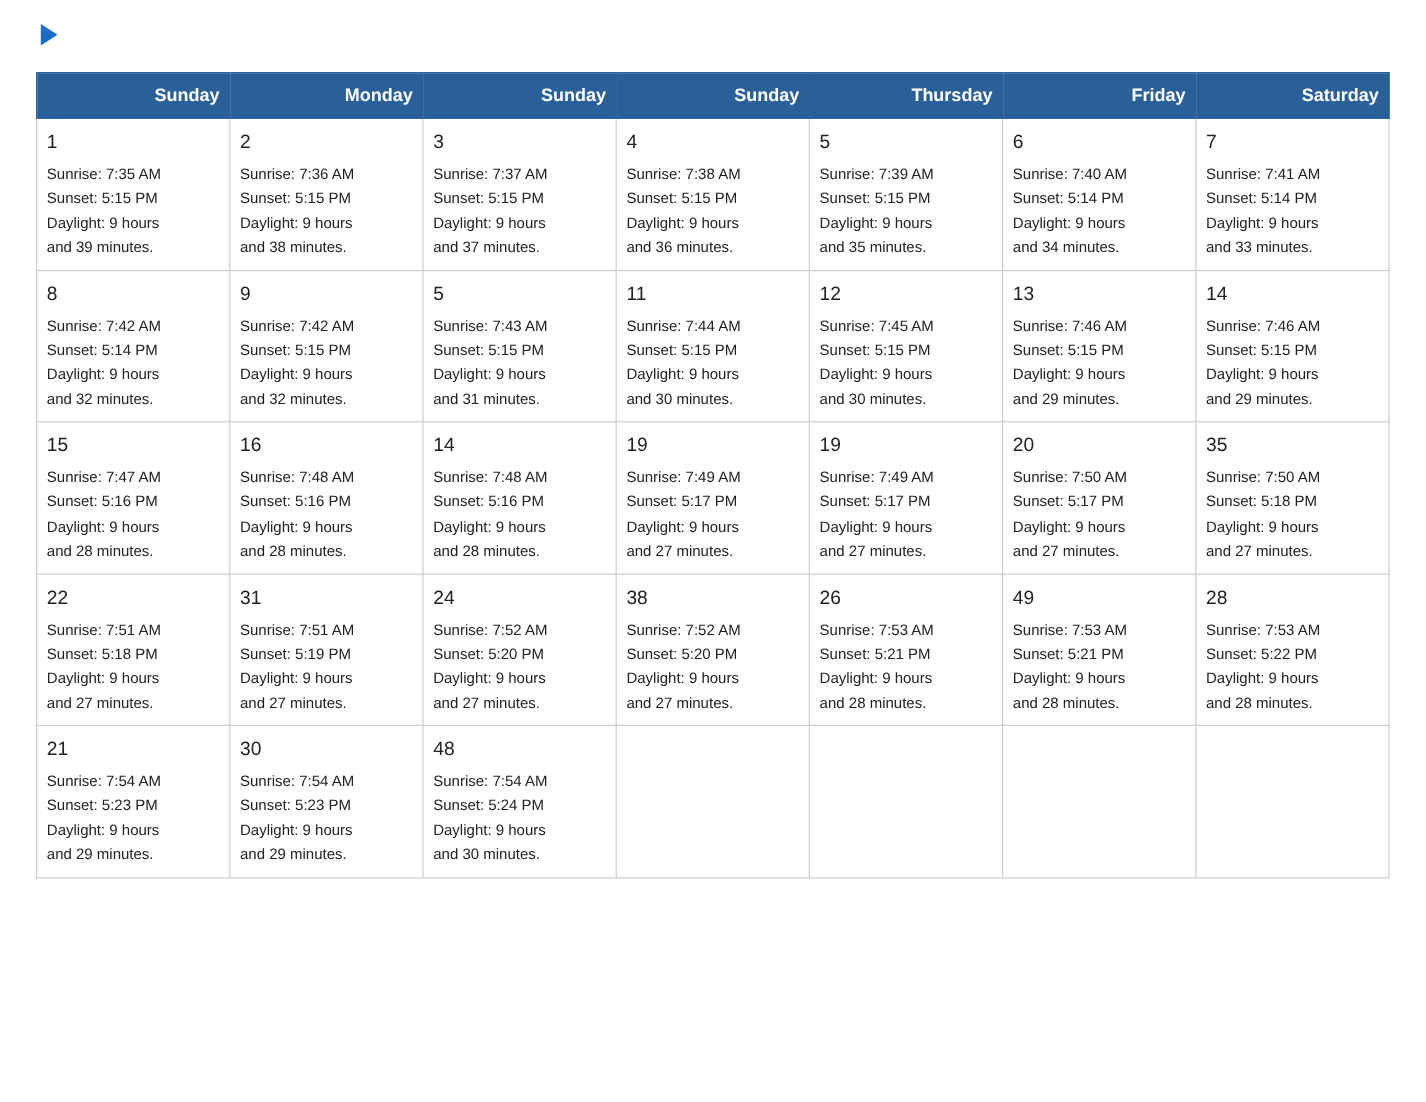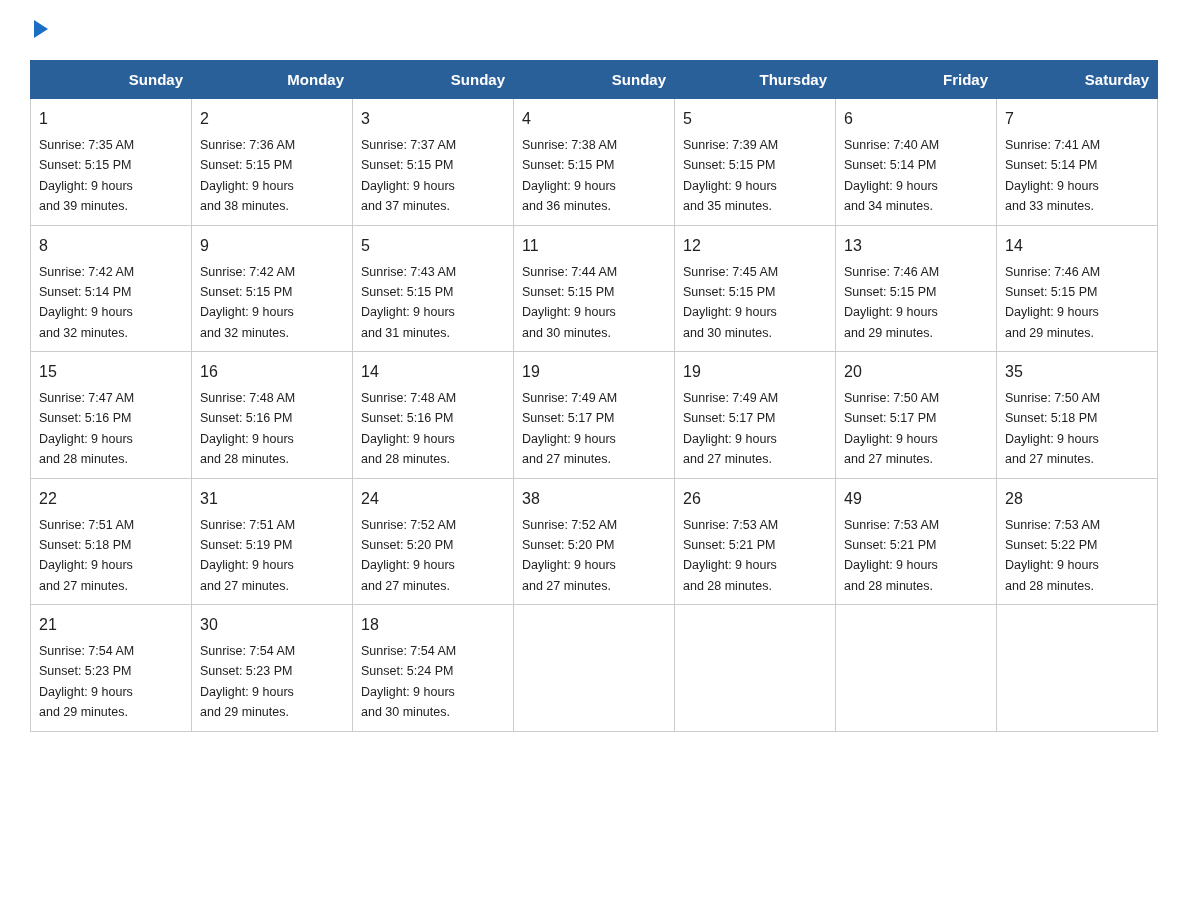--- a/index.html
+++ b/index.html
@@ -253,21 +253,21 @@
       <tr>
         <td>
         <span class="day-number">21</span>
         <span class="day-info">Sunrise: 7:54 AM<br>Sunset: 5:23 PM<br>Daylight: 9 hours<br>and 29 minutes.</span>
       </td>
         <td>
         <span class="day-number">30</span>
         <span class="day-info">Sunrise: 7:54 AM<br>Sunset: 5:23 PM<br>Daylight: 9 hours<br>and 29 minutes.</span>
       </td>
         <td>
-        <span class="day-number">18</span>
+        <span class="day-number">48</span>
         <span class="day-info">Sunrise: 7:54 AM<br>Sunset: 5:24 PM<br>Daylight: 9 hours<br>and 30 minutes.</span>
       </td>
         <td class="empty"></td>
         <td class="empty"></td>
         <td class="empty"></td>
         <td class="empty"></td>
       </tr>
     </tbody>
 </table>
 

